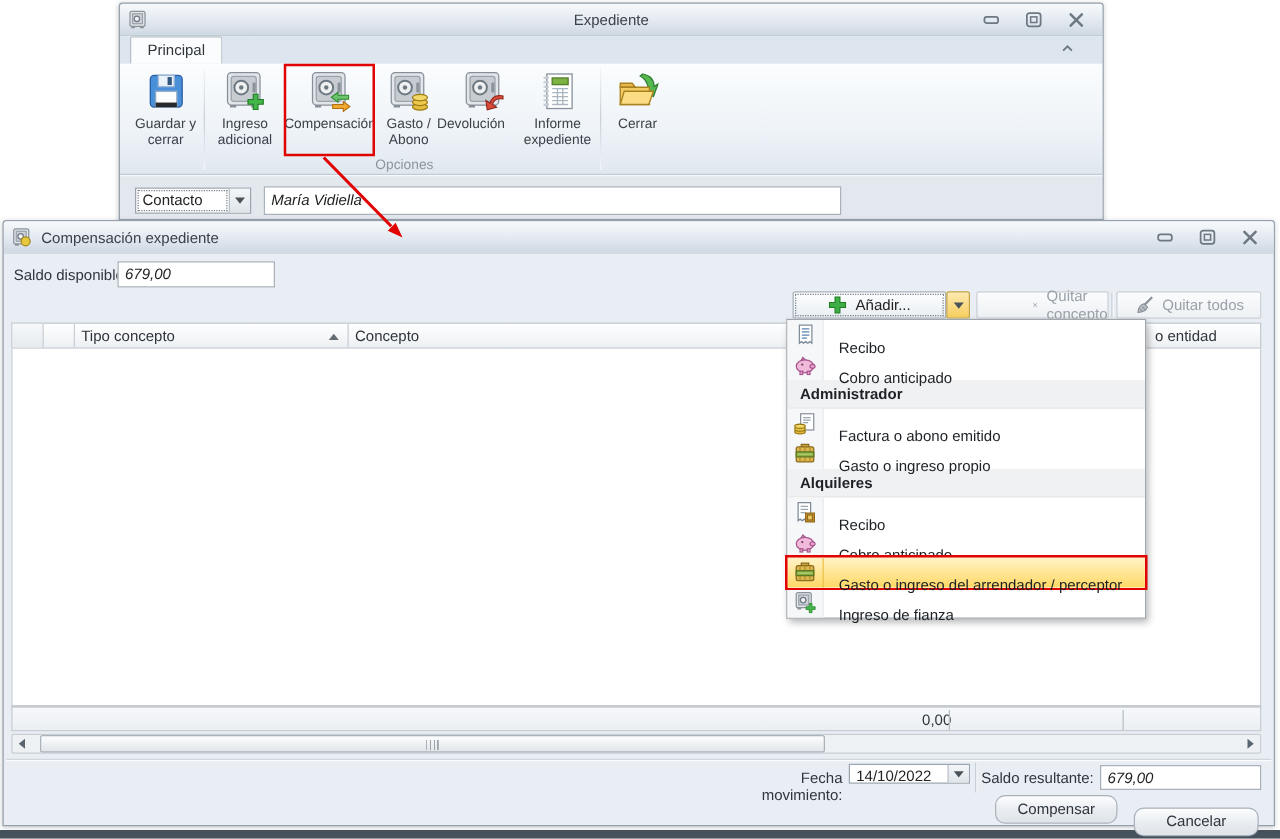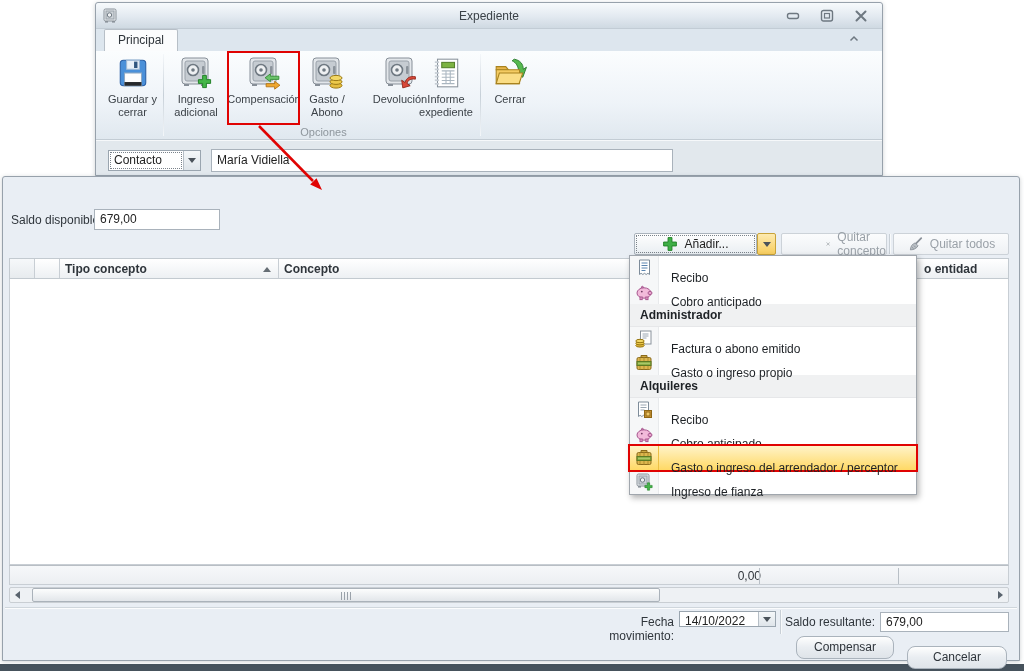--- a/index.html
+++ b/index.html
@@ -14,21 +14,21 @@
               background:linear-gradient(#f7fafc,#e2e9f0 55%,#cfd9e2);
               border-bottom:1px solid #c2ccd5; border-radius:3px 3px 0 0;
               display:flex; align-items:center; }
   .titlebar .ticon { margin-left:6px; width:16px; height:16px; }
   .title-center { position:absolute; left:0; right:0; text-align:center; color:#3b4248; }
   .title-left { margin-left:8px; color:#3b4248; }
   .winbtns { position:absolute; top:5px; display:flex; gap:19px; }
   .wbtn { width:15px; height:15px; display:flex; align-items:center; justify-content:center; cursor:default; }
   .wbtn svg { width:14px; height:14px; }
 
-  .fieldbox { background:#fff; border:1px solid #a9b2bb; padding:2px 5px; line-height:15px; }
+  .fieldbox { background:#fff; border:1px solid #a9b2bb; padding:2px 5px; line-height:15px;font-style:italic; }
   .lbl { color:#30363c; }
 
   
   #win-exp { left:95px; top:2px; width:788px; height:174px; overflow:hidden; z-index:1; }
   .tabrow { position:relative; height:22px; background:#dde6ee; }
   .tab { position:absolute; left:8px; bottom:0; background:#fbfcfd; border:1px solid #b7bfc7;
          border-bottom:none; border-radius:2px 2px 0 0; padding:3px 13px 4px; color:#2f353b; }
   .chevron-btn { position:absolute; right:18px; top:4px; width:16px; height:14px; }
   .ribbon { position:relative; height:89px;
             background:linear-gradient(#fbfdfe,#eef3f8 60%,#e0e8ef);
@@ -57,21 +57,21 @@
                   justify-content:center; gap:6px; }
   .btn-add-main .focus-rect { position:absolute; inset:2px; outline:1px dotted #7a828a; pointer-events:none; }
   .btn-add-drop { background:linear-gradient(#fdeab0,#f7cd5e); border:1px solid #c8a33a;
                   justify-content:center; }
   .btn-disabled { background:linear-gradient(#fbfcfd,#eef1f4); border:1px solid #ccd2d8;
                   color:#9aa1a8; justify-content:center; gap:7px; }
   .toolbtn svg { width:16px; height:16px; }
 
   
   .ghead { position:absolute; left:6px; top:81px; width:1000px; height:21px;
-           background:linear-gradient(#ffffff,#edf0f3); border:1px solid #c3cad0; display:flex;font-weight:bold; }
+           background:linear-gradient(#ffffff,#edf0f3); border:1px solid #c3cad0; display:flex; }
   .gcell { position:relative; border-right:1px solid #c8ced4; padding:3px 5px 0;
            white-space:nowrap; overflow:hidden; color:#2f353b; }
   .sort-asc { position:absolute; right:7px; top:8px; width:0; height:0;
               border-left:4px solid transparent; border-right:4px solid transparent;
               border-bottom:5px solid #656d74; }
   .gbody { position:absolute; left:6px; top:102px; width:1000px; height:286px;
            background:#fff; border:1px solid #c8ced4; border-top:none; }
   .gsummary { position:absolute; left:6px; top:388px; width:1000px; height:20px;
               background:linear-gradient(#f6f8fa,#eceff2); border:1px solid #c8ced4; border-top:1px solid #b8bec4; }
   .sumval { position:absolute; right:247px; top:3px; color:#2f353b; }
@@ -304,21 +304,21 @@
           </svg>
         <div class="rlabel">Compensación</div>
       </div>
       <div class="rbtn" style="left:206px;width:50px;">
         <svg class="icon32" viewBox="0 0 34 34">
             <use href="#sym-safe" width="32" height="32"></use>
             <use href="#sym-coins" x="18" y="17" width="16" height="16"></use>
           </svg>
         <div class="rlabel">Gasto / Abono</div>
       </div>
-      <div class="rbtn" style="left:276px;width:56px;">
+      <div class="rbtn" style="left:252px;width:56px;align-items:flex-end;">
         <svg class="icon32" viewBox="0 0 34 34">
             <use href="#sym-safe" width="32" height="32"></use>
             <use href="#sym-redarrow" x="17" y="17" width="17" height="17"></use>
           </svg>
         <div class="rlabel">Devolución</div>
       </div>
       <div class="rbtn" style="left:319px;width:62px;">
         <svg class="icon32">
             <use href="#sym-report" width="34" height="34"></use>
           </svg>
@@ -338,20 +338,44 @@
         <div class="combo-text">Contacto</div>
         <div class="combo-arrow">
             <div class="tri-down"></div>
           </div>
       </div>
       <div class="fieldbox" style="position:absolute;left:115px;top:8px;width:462px;height:23px;line-height:17px;">María Vidiella</div>
     </div>
   </div>
 
   <div class="window" id="win-comp">
+    <div class="titlebar">
+      <svg class="ticon" viewBox="0 0 16 16">
+          <use href="#sym-minisafe" width="16" height="16"></use>
+          <circle cx="11.5" cy="11" r="3.6" fill="#e7c93e" stroke="#a8861a"></circle>
+        </svg>
+      <div class="title-left">Compensación expediente</div>
+      <div class="winbtns" style="right:12px;">
+        <div class="wbtn">
+            <svg>
+              <use href="#sym-min" width="14" height="14"></use>
+            </svg>
+          </div>
+        <div class="wbtn">
+            <svg>
+              <use href="#sym-max" width="14" height="14"></use>
+            </svg>
+          </div>
+        <div class="wbtn">
+            <svg>
+              <use href="#sym-close" width="14" height="14"></use>
+            </svg>
+          </div>
+      </div>
+    </div>
     <div id="comp-body">
 
       <div class="lbl" style="position:absolute;left:8px;top:10px;">Saldo disponible:</div>
       <div class="fieldbox" style="position:absolute;left:91px;top:6px;width:126px;height:21px;">679,00</div>
 
       <div class="toolbtn btn-add-main" style="left:631px;top:30px;width:123px;">
         <div class="focus-rect"></div>
         <svg viewBox="0 0 18 18">
             <use href="#sym-green-plus" width="18" height="18"></use>
           </svg>

